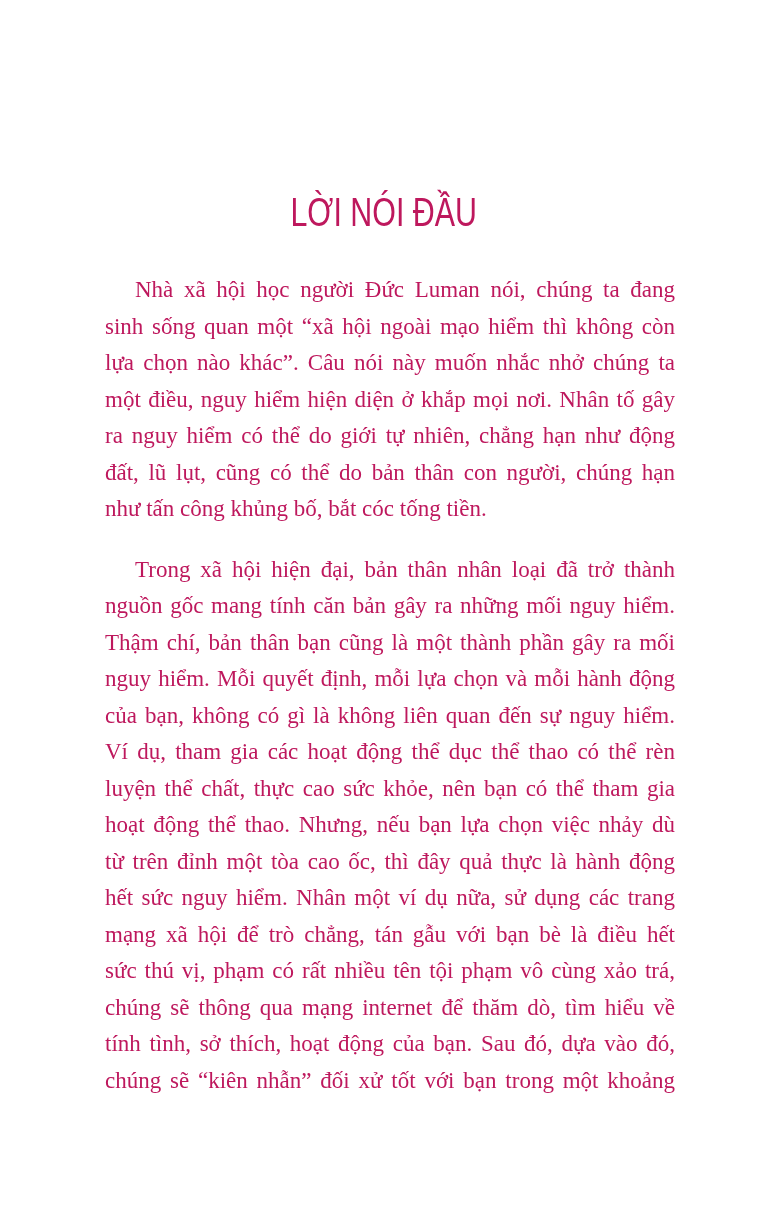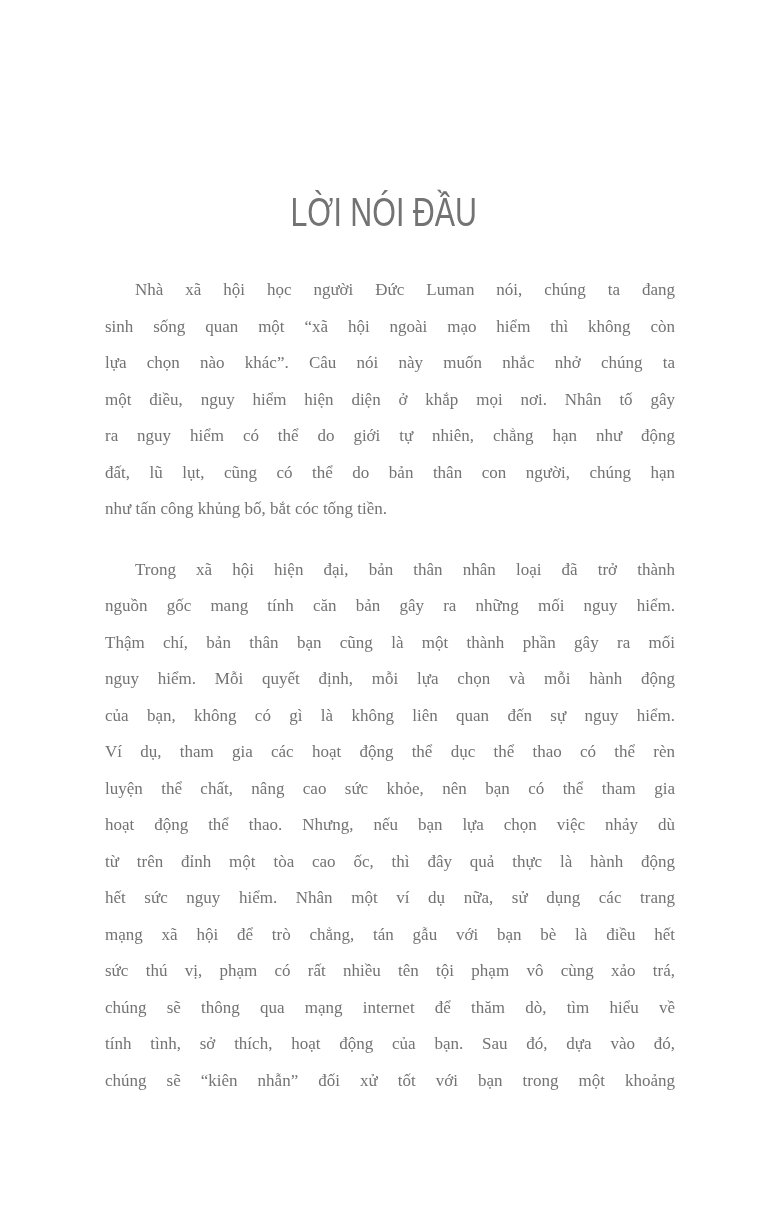--- a/index.html
+++ b/index.html
@@ -7,21 +7,21 @@
     padding: 0;
     background: #ffffff;
   }
   .page {
     position: relative;
     width: 768px;
     height: 1211px;
     background: #ffffff;
     overflow: hidden;
     font-family: "Liberation Serif", "DejaVu Serif", serif;
-    color: #737373;
+    color: #be185d;
   }
   .title {
     position: absolute;
     top: 188px;
     left: 0;
     width: 768px;
     margin: 0;
     text-align: center;
     font-family: "Liberation Sans", "DejaVu Sans", sans-serif;
     font-weight: 500;
@@ -37,21 +37,21 @@
   }
   .body-text {
     position: absolute;
     left: 105px;
     top: 272px;
     width: 570px;
   }
   .para { margin: 0; }
   .para + .para { margin-top: 24px; }
   .line {
-    font-size: 17px;
+    font-size: 23px;
     line-height: 36.5px;
     text-align: justify;
     text-align-last: justify;
     white-space: normal;
   }
   .line.first { padding-left: 30px; }
   .line.flush-last { text-align-last: left; }
 </style>
 </head>
 <body>
@@ -69,21 +69,21 @@
         <div class="line">đất, lũ lụt, cũng có thể do bản thân con người, chúng hạn</div>
         <div class="line flush-last">như tấn công khủng bố, bắt cóc tống tiền.</div>
       </div>
       <div class="para">
         <div class="line first">Trong xã hội hiện đại, bản thân nhân loại đã trở thành</div>
         <div class="line">nguồn gốc mang tính căn bản gây ra những mối nguy hiểm.</div>
         <div class="line">Thậm chí, bản thân bạn cũng là một thành phần gây ra mối</div>
         <div class="line">nguy hiểm. Mỗi quyết định, mỗi lựa chọn và mỗi hành động</div>
         <div class="line">của bạn, không có gì là không liên quan đến sự nguy hiểm.</div>
         <div class="line">Ví dụ, tham gia các hoạt động thể dục thể thao có thể rèn</div>
-        <div class="line">luyện thể chất, nâng cao sức khỏe, nên bạn có thể tham gia</div>
+        <div class="line">luyện thể chất, thực cao sức khỏe, nên bạn có thể tham gia</div>
         <div class="line">hoạt động thể thao. Nhưng, nếu bạn lựa chọn việc nhảy dù</div>
         <div class="line">từ trên đỉnh một tòa cao ốc, thì đây quả thực là hành động</div>
         <div class="line">hết sức nguy hiểm. Nhân một ví dụ nữa, sử dụng các trang</div>
         <div class="line">mạng xã hội để trò chẳng, tán gẫu với bạn bè là điều hết</div>
         <div class="line">sức thú vị, phạm có rất nhiều tên tội phạm vô cùng xảo trá,</div>
         <div class="line">chúng sẽ thông qua mạng internet để thăm dò, tìm hiểu về</div>
         <div class="line">tính tình, sở thích, hoạt động của bạn. Sau đó, dựa vào đó,</div>
         <div class="line">chúng sẽ “kiên nhẫn” đối xử tốt với bạn trong một khoảng</div>
       </div>
     </div>

